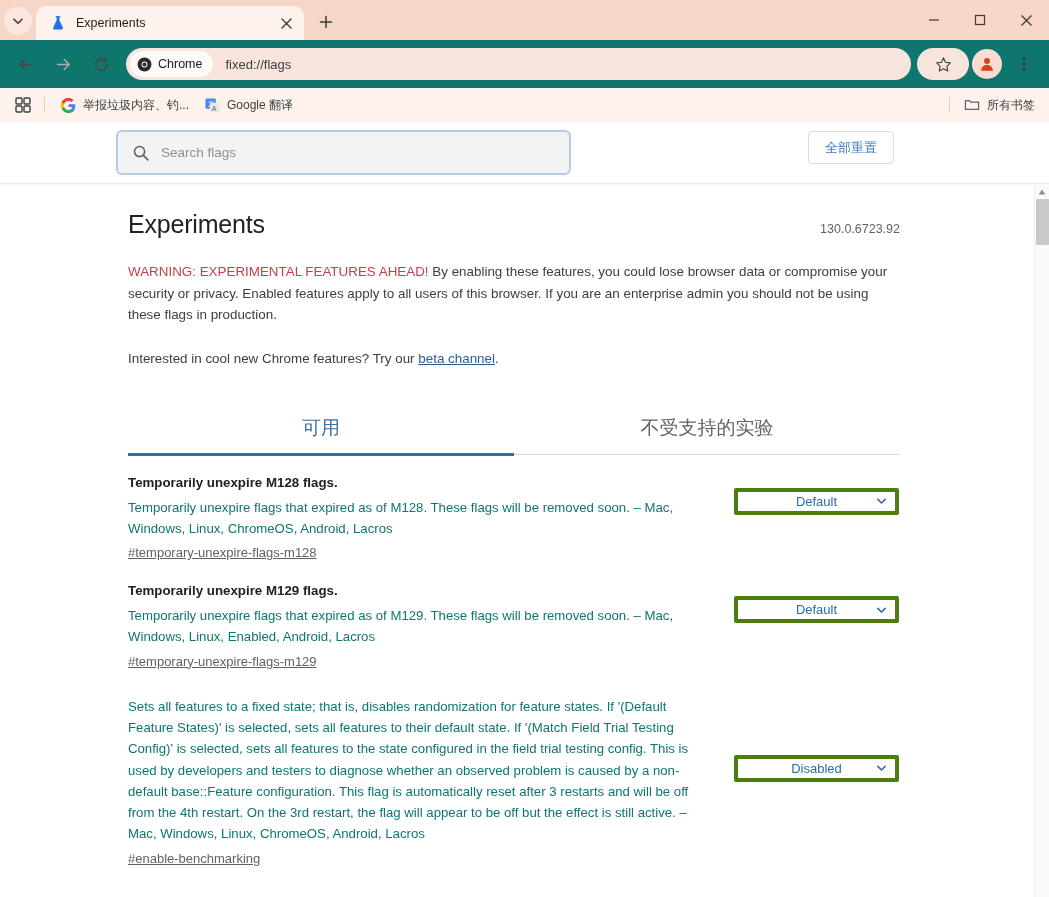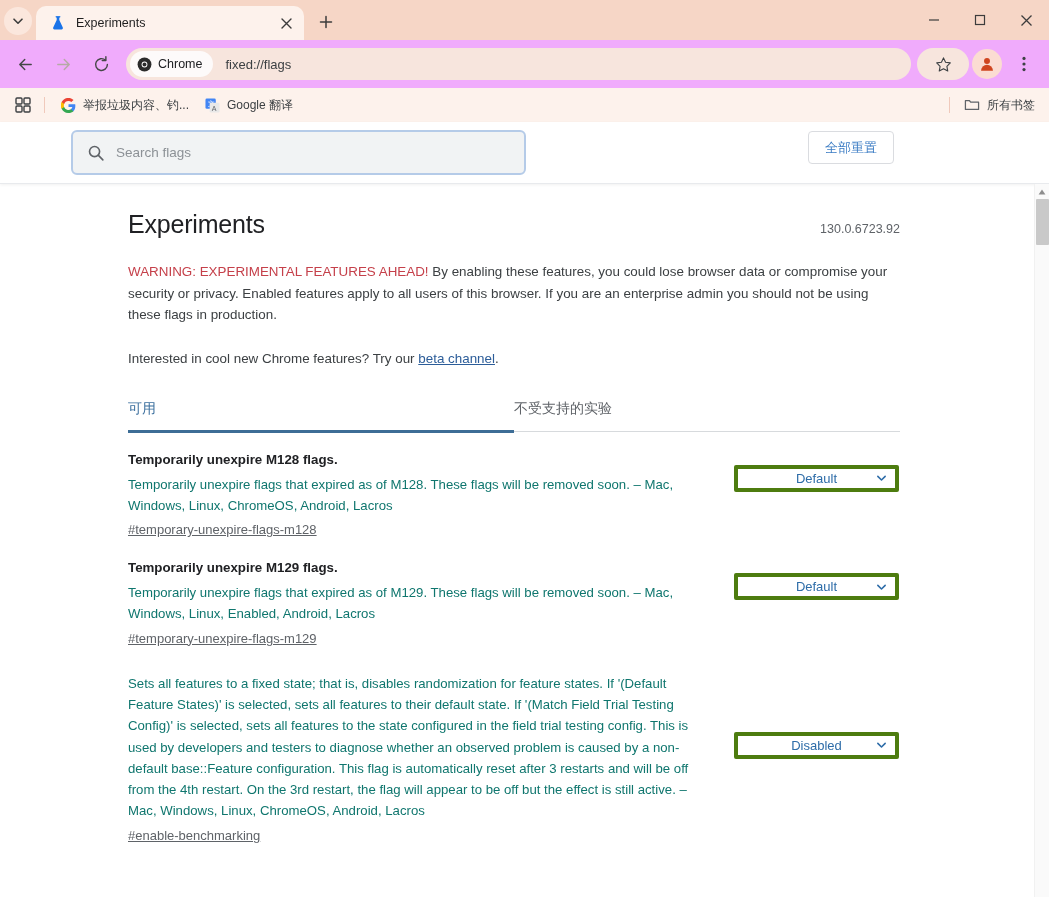--- a/index.html
+++ b/index.html
@@ -67,21 +67,21 @@
     display: flex;
   }
   .win-btn {
     width: 46px; height: 40px;
     display: flex; align-items: center; justify-content: center;
   }
 
   
   .toolbar {
     height: 48px;
-    background: #f0abfc;
+    background: #0f766e;
     display: flex;
     align-items: center;
     padding: 0 6px;
     text-align: center;
   }
   .tb-icon {
     width: 32px; height: 32px;
     margin: 0 3px;
     border-radius: 50%;
     display: flex; align-items: center; justify-content: center;
@@ -192,21 +192,21 @@
     background: #ffffff;
     border-bottom: 1px solid #e8eaed;
     box-shadow: 0 1px 3px rgba(0,0,0,0.06);
     display: flex;
     align-items: center;
     flex: 0 0 auto;
     position: relative;
     z-index: 3;
   }
   .search-wrap {
-    margin-left: 71px;
+    margin-left: 116px;
     width: 455px;
     height: 45px;
     background: #f1f3f4;
     border: 2px solid #b5cbe8;
     border-radius: 6px;
     display: flex;
     align-items: center;
     padding-left: 14px;
   }
   .search-input {
@@ -283,25 +283,27 @@
     text-decoration: underline;
   }
 
   .tabs {
     display: flex;
     margin-top: 31px;
     border-bottom: 1px solid #d7dadd;
   }
   .ftab {
     width: 50%;
+    text-align: center;
     padding-bottom: 13px;
-    font-size: 14px;
+    font-size: 19px;
     color: #5f6368;
     position: relative;
     cursor: pointer;
+    margin-top: 15px;
   }
   .ftab.active { color: #3b6f9e; }
   .ftab.active::after {
     content: "";
     position: absolute;
     left: 0; right: 0; bottom: -2px;
     height: 3px;
     background: #3d6d96;
   }
 

